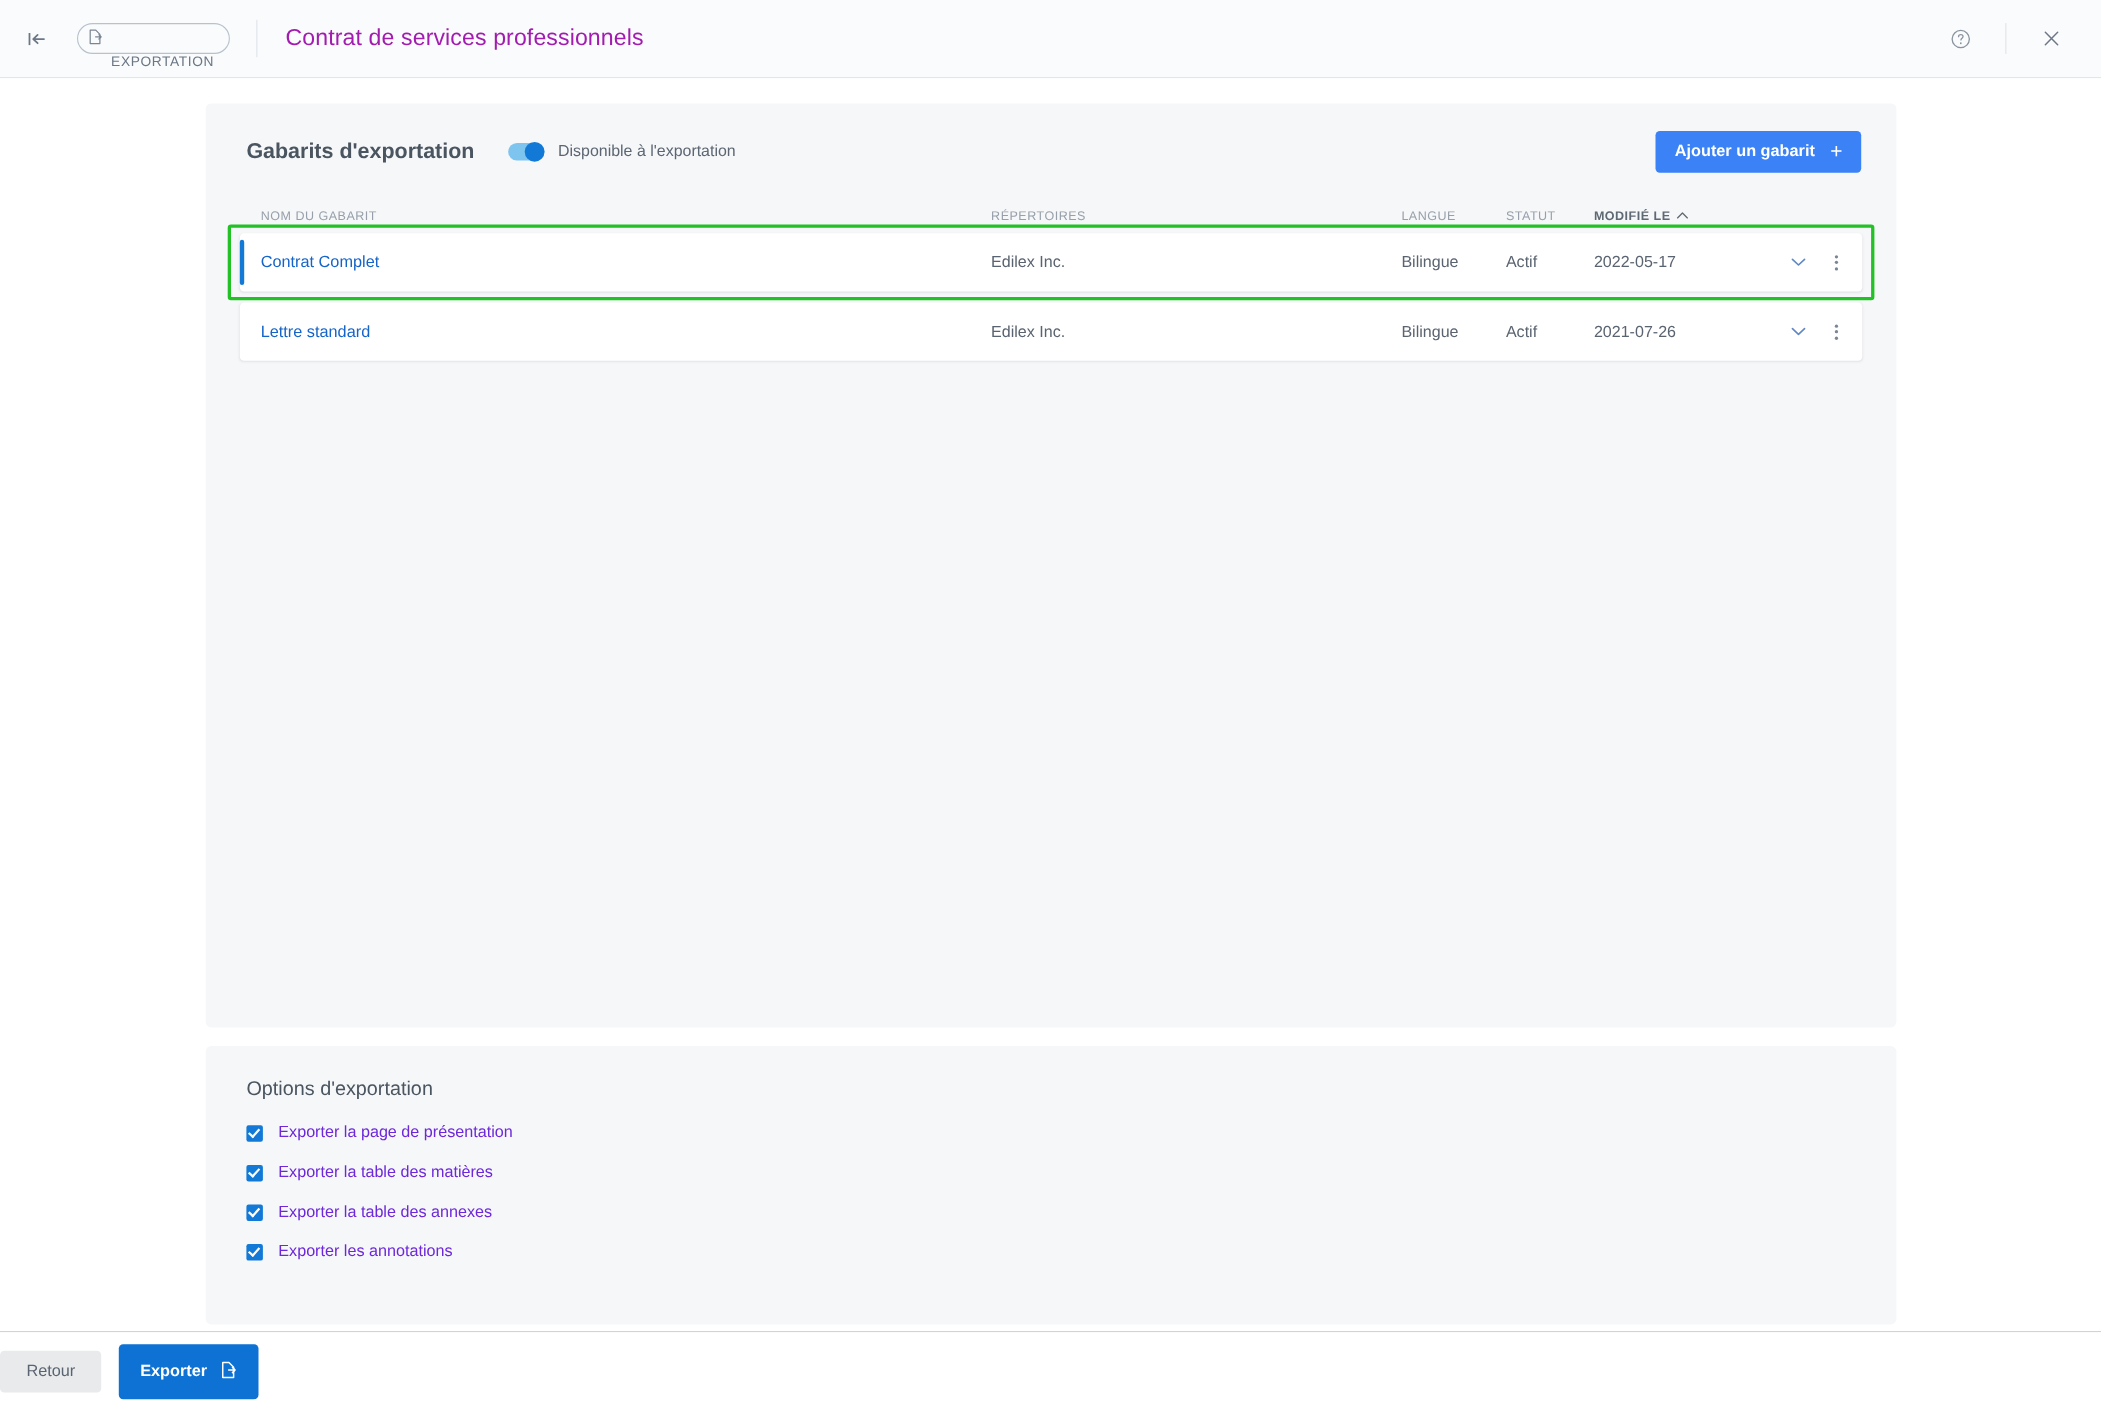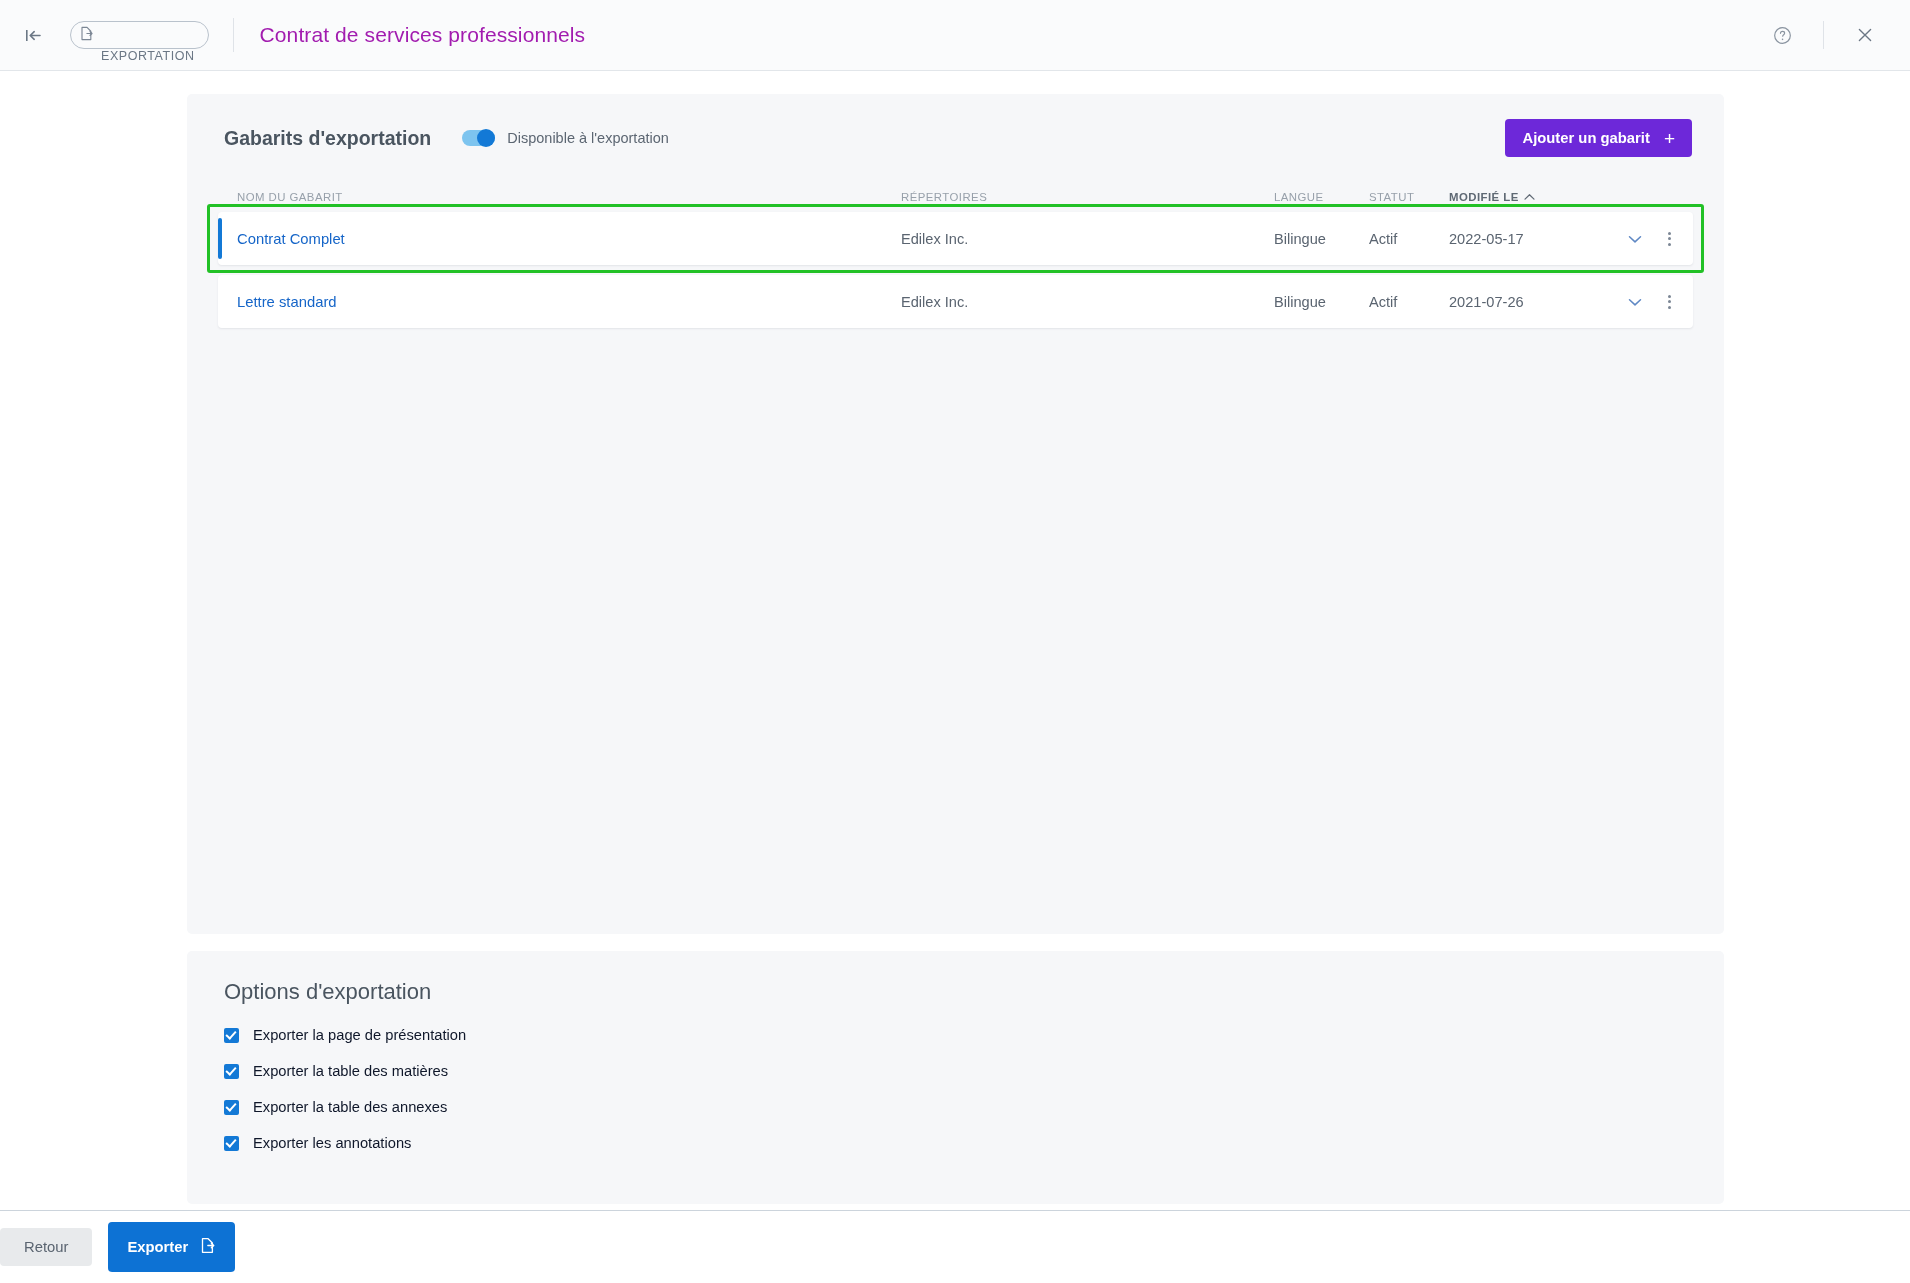--- a/index.html
+++ b/index.html
@@ -71,21 +71,21 @@
   .toggle::after {
     content: ""; position: absolute; right: 0; top: -1px;
     width: 18px; height: 18px; border-radius: 50%;
     background: #1379d6;
   }
   .toggle-label { font-size: 14.5px; color: #5c6672; }
 
   .add-btn {
     margin-left: auto;
     height: 38px; padding: 0 17px;
-    background: #6d28d9; color: #fff; border: none; border-radius: 4px;
+    background: #3b82f6; color: #fff; border: none; border-radius: 4px;
     font-family: inherit; font-size: 14.8px; font-weight: bold;
     display: flex; align-items: center; gap: 14px; cursor: pointer;
   }
   .plus { font-size: 19px; font-weight: 400; line-height: 1; }
 
   
   .tbl { padding: 0 31px 0 31px; margin-top: 34px; }
   .thead, .trow { display: flex; align-items: center; }
   .thead {
     padding: 0 18px 9px 19px;
@@ -112,36 +112,36 @@
     content: ""; position: absolute; left: 0; top: 6px; bottom: 6px;
     width: 4px; background: #1379d6; border-radius: 2px;
   }
   .row-link { color: #1565c8; font-size: 14.8px; }
   .highlight-box {
     position: absolute; left: -11px; right: -11px; top: -8px; bottom: -8px;
     border: 3px solid #22c126; border-radius: 3px; pointer-events: none;
   }
 
   
-  .opt-title { font-size: 22px; color: #4a5560; padding: 28px 0 0 37px; }
+  .opt-title { font-size: 18px; color: #4a5560; padding: 28px 0 0 37px; }
   .opt-grid {
     display: flex; padding: 22px 0 0 37px; gap: 88px;
   }
   .opt-col { display: flex; flex-direction: column; gap: 20px; }
   .opt-item { display: flex; align-items: center; gap: 14px; cursor: pointer; }
   .cbx {
     width: 15px; height: 15px; border-radius: 2px; background: #1379d6;
     flex: none; position: relative;
   }
   .cbx::after {
     content: ""; position: absolute; left: 4px; top: 1.5px;
     width: 4px; height: 8px; border: solid #fff;
     border-width: 0 2px 2px 0; transform: rotate(42deg);
   }
-  .opt-label { font-size: 14.7px; color: #0f172a; }
+  .opt-label { font-size: 14.7px; color: #6d28d9; }
 
   
   .footer {
     position: absolute; left: 0; top: 1210px; width: 1910px; height: 73px;
     background: #ffffff; border-top: 1px solid #ccd4dc;
     display: flex; align-items: center; 
     padding-right: 182px; gap: 16px;
   }
   .btn-sec {
     height: 38px; padding: 0 24px; border: none; border-radius: 4px;

